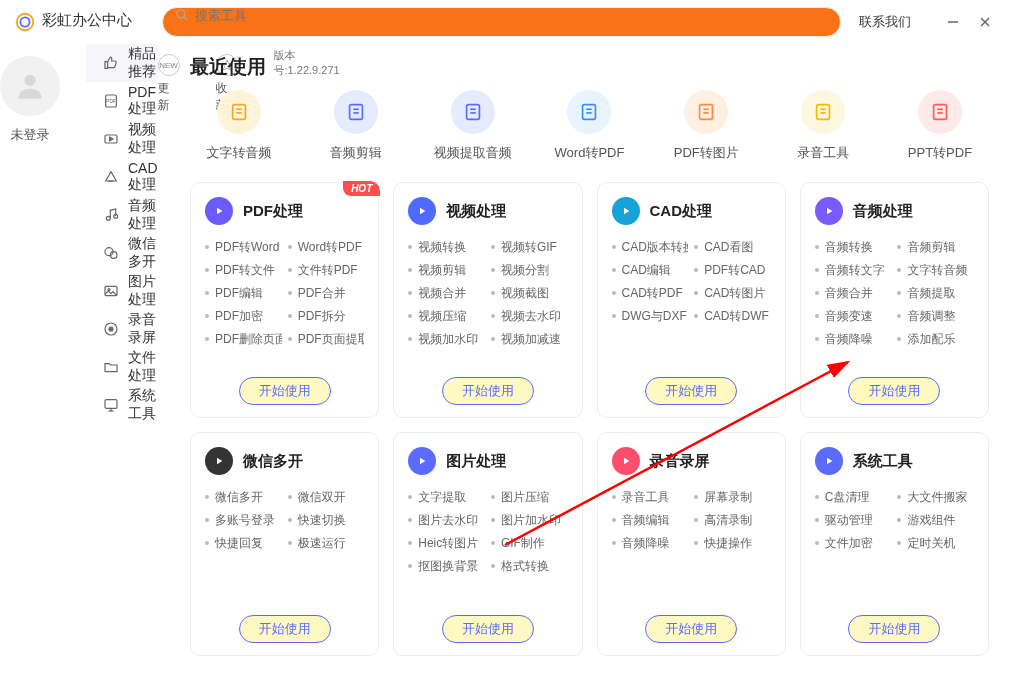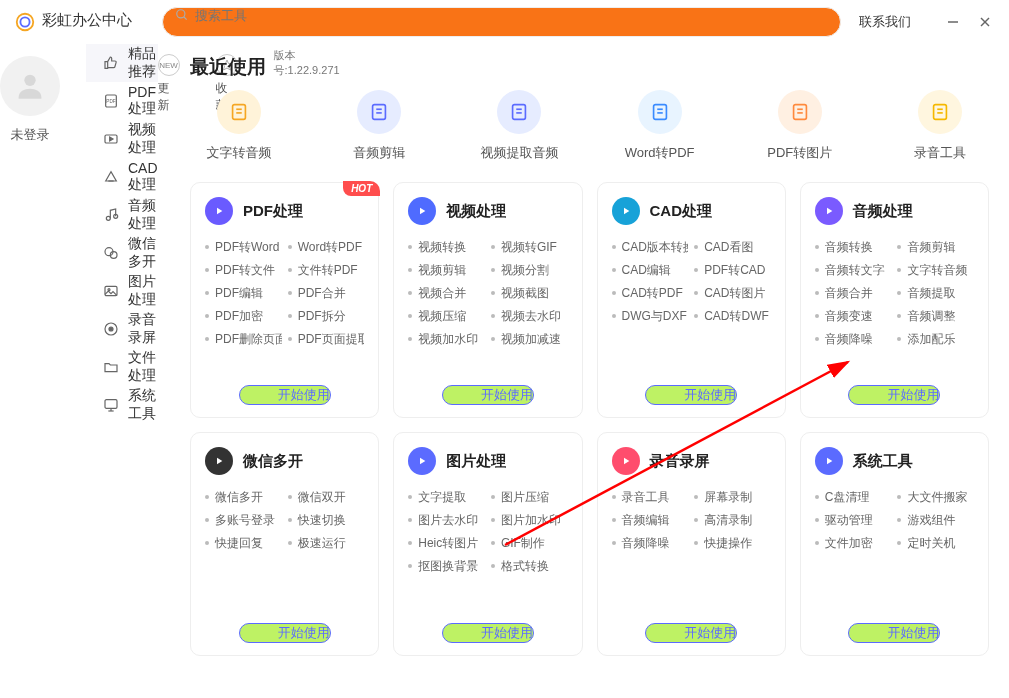--- a/index.html
+++ b/index.html
@@ -34,21 +34,21 @@
 .recent-label { font-size: 13px; color: #555; }
 .cards { display: grid; grid-template-columns: repeat(4, 1fr); gap: 14px; }
 .card { border: 1px solid #eee; border-radius: 10px; padding: 14px 14px 12px; position: relative; height: 236px; display: flex; flex-direction: column; }
 .card-h { display: flex; align-items: center; gap: 10px; margin-bottom: 12px; }
 .card-ico { width: 28px; height: 28px; border-radius: 50%; display: flex; align-items: center; justify-content: center; }
 .card-title { font-size: 15px; font-weight: bold; color: #222; }
 .hot { position: absolute; top: -2px; right: -2px; background: #ff4d4d; color: #fff; font-size: 10px; font-style: italic; font-weight: bold; padding: 2px 8px; border-radius: 0 10px 0 8px; }
 .features { display: grid; grid-template-columns: 1fr 1fr; column-gap: 6px; row-gap: 6px; flex: 1; align-content: start; padding-top: 2px; }
 .feat { font-size: 12px; color: #666; position: relative; padding-left: 10px; cursor: pointer; white-space: nowrap; overflow: hidden; }
 .feat::before { content: ""; position: absolute; left: 0; top: 6px; width: 4px; height: 4px; border-radius: 50%; background: #bbb; }
-.card-btn { align-self: center; border: 1px solid #5b6bff; color: #5b6bff; background: #bef264; border-radius: 14px; height: 20px; width: 92px; font-size: 13px; cursor: pointer; margin-top: 6px; text-align: right; }
+.card-btn { align-self: center; border: 1px solid #5b6bff; color: #5b6bff; background: #fef9c3; border-radius: 14px; height: 28px; width: 92px; font-size: 13px; cursor: pointer; margin-top: 6px; }
 .card.short { height: 224px; }
 .arrow-overlay { position: absolute; pointer-events: none; }
 svg { display: block; }
 </style>
 </head>
 <body>
 
 <div class="titlebar">
   <div class="logo">
     <span class="logo-icon">
@@ -261,20 +261,30 @@
         <div class="recent-item">
           <div class="recent-icon" style="background:#fff6df;color:#f5b800">
             <svg width="22" height="22" viewBox="0 0 24 24" fill="none" stroke="currentColor" stroke-width="1.8">
               <rect x="5" y="4" width="14" height="16" rx="2"></rect>
               <line x1="9" y1="9" x2="15" y2="9"></line>
               <line x1="9" y1="13" x2="15" y2="13"></line>
             </svg>
           </div>
           <div class="recent-label">录音工具</div>
         </div>
+        <div class="recent-item">
+          <div class="recent-icon" style="background:#ffe9e9;color:#ff5a5a">
+            <svg width="22" height="22" viewBox="0 0 24 24" fill="none" stroke="currentColor" stroke-width="1.8">
+              <rect x="5" y="4" width="14" height="16" rx="2"></rect>
+              <line x1="9" y1="9" x2="15" y2="9"></line>
+              <line x1="9" y1="13" x2="15" y2="13"></line>
+            </svg>
+          </div>
+          <div class="recent-label">PPT转PDF</div>
+        </div>
       </div>
     <div class="cards" id="cards">
         <div class="card">
           <div class="hot">HOT</div>
           <div class="card-h">
             <div class="card-ico" style="background:#6a5bff">
               <svg width="16" height="16" viewBox="0 0 24 24" fill="#fff">
                 <polygon points="9,7 17,12 9,17"></polygon>
               </svg>
             </div>

